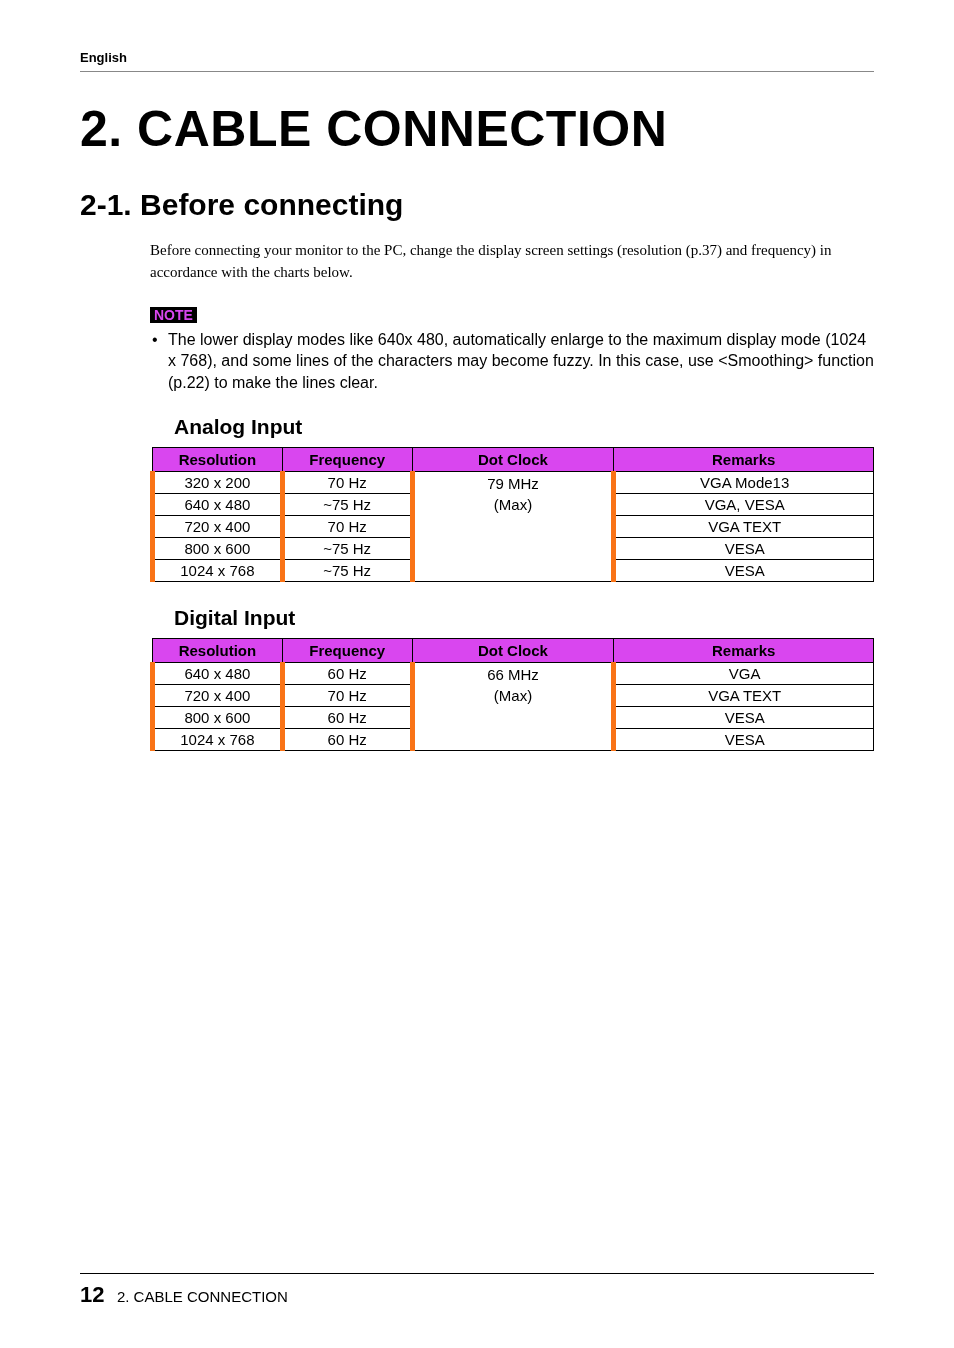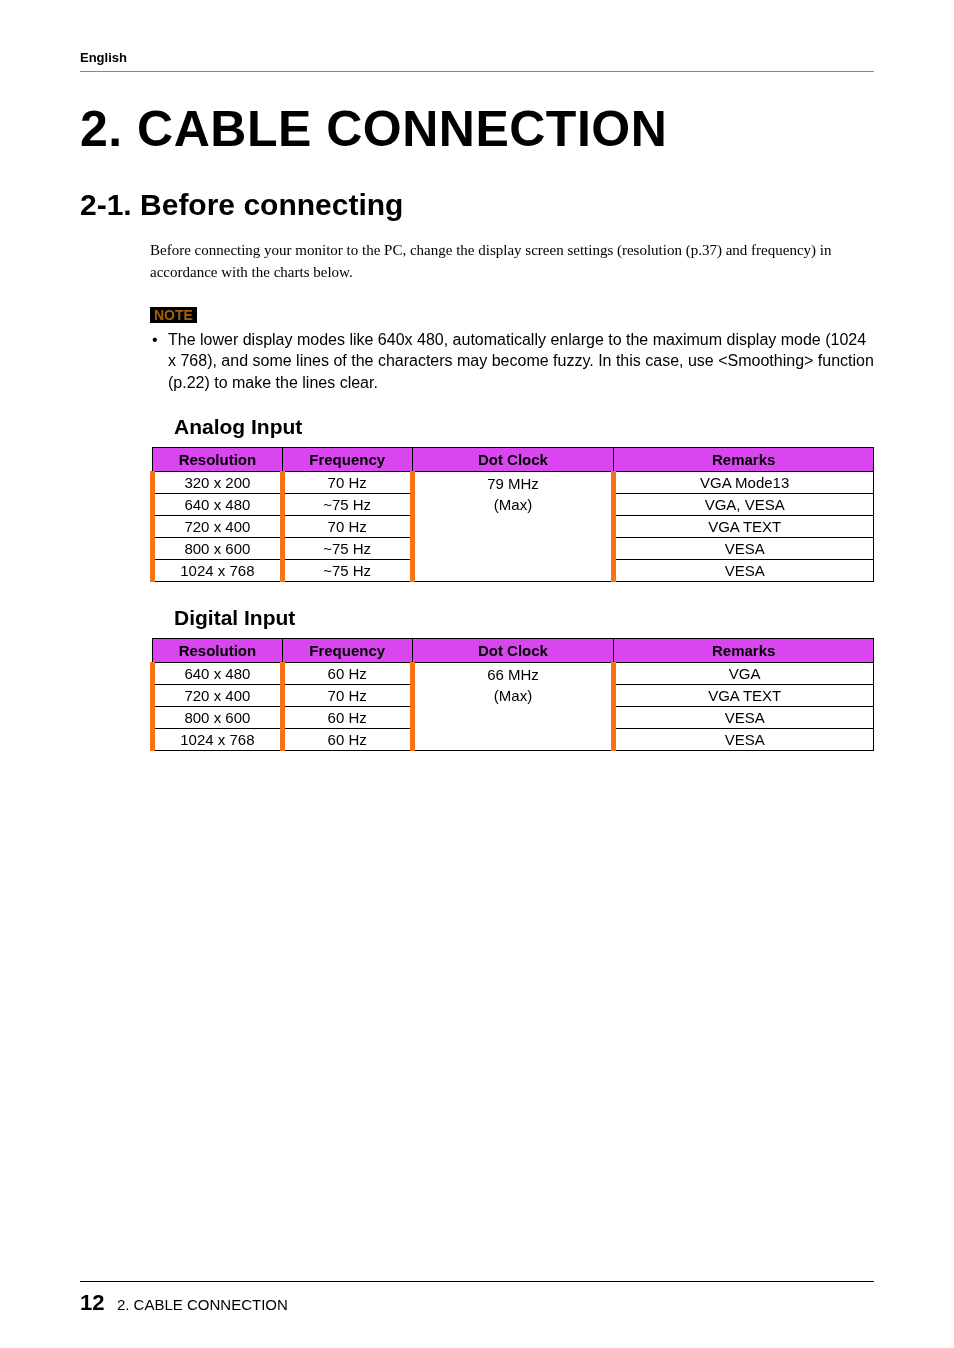--- a/index.html
+++ b/index.html
@@ -37,21 +37,21 @@
       margin-left: 70px;
       margin-bottom: 22px;
     }
     .note-block {
       margin-left: 70px;
       margin-bottom: 22px;
     }
     .note-label {
       display: inline-block;
       background: #000;
-      color: #a16207;
+      color: #d946ef;
       font-weight: bold;
       font-size: 14px;
       padding: 0 4px;
       margin-bottom: 6px;
     }
     .note-block ul {
       list-style: none;
       padding-left: 0;
     }
     .note-block li {
@@ -96,21 +96,21 @@
     }
     td.no-bottom {
       border-bottom: none;
     }
     col.c1 { width: 18%; }
     col.c2 { width: 18%; }
     col.c3 { width: 28%; }
     col.c4 { width: 36%; }
     .footer {
       position: absolute;
-      bottom: 32px;
+      bottom: 40px;
       left: 80px;
       right: 80px;
       border-top: 1.5px solid #000;
       padding-top: 8px;
     }
     .page-num {
       font-size: 22px;
       font-weight: bold;
     }
     .footer-text {

